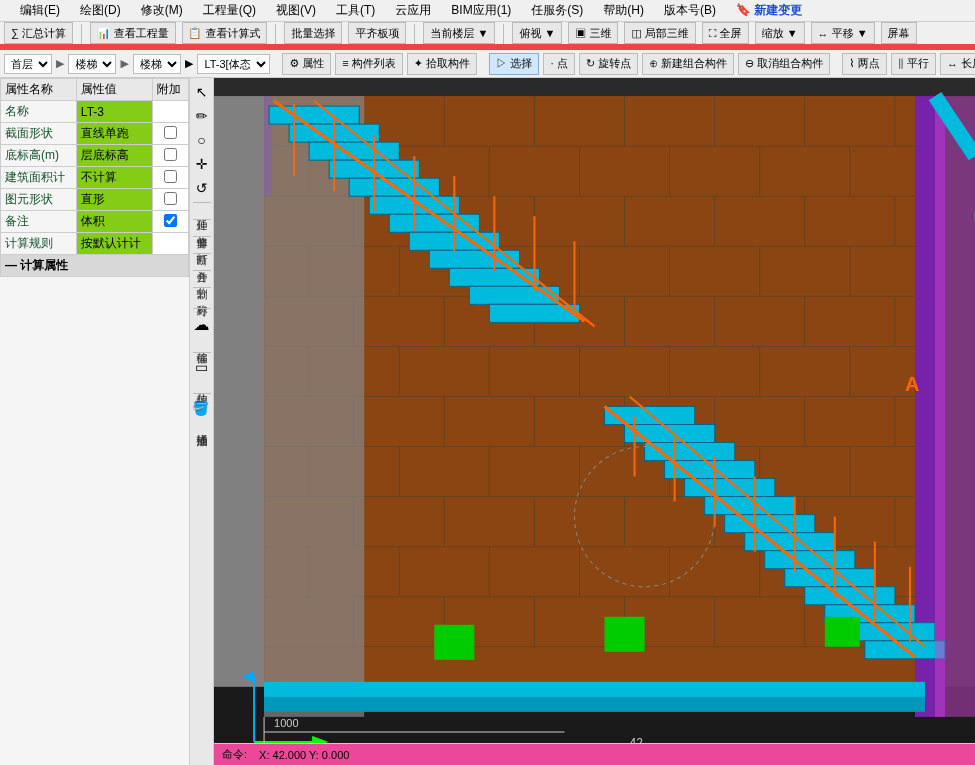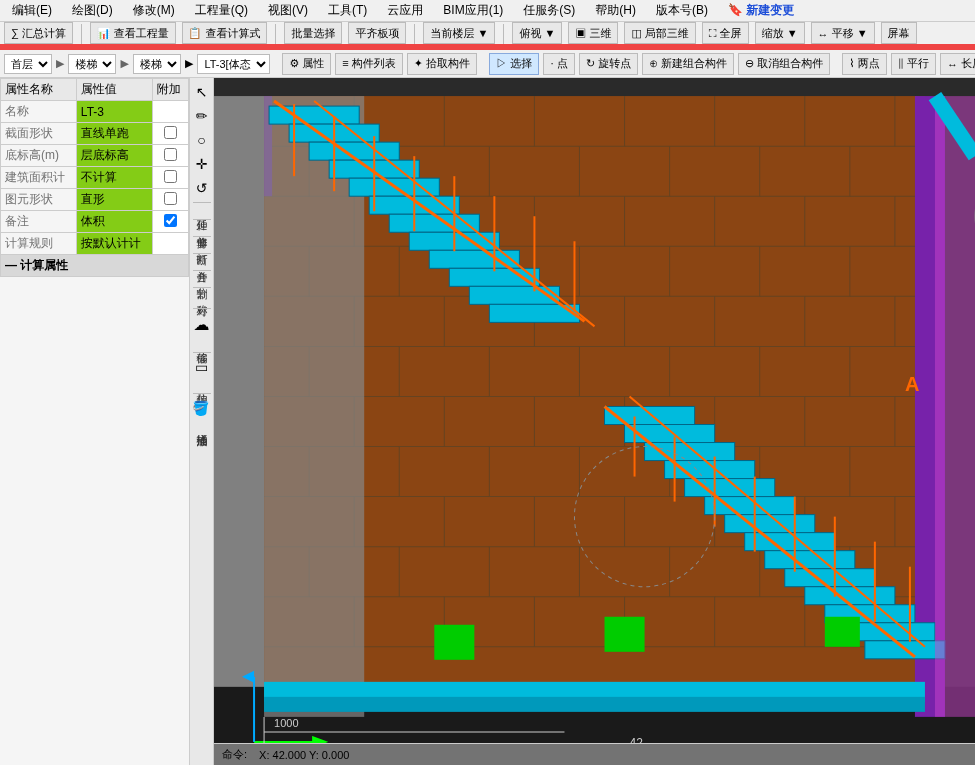--- a/index.html
+++ b/index.html
@@ -5,21 +5,21 @@
     * { margin: 0; padding: 0; box-sizing: border-box; }
     body { width: 975px; height: 765px; overflow: hidden; background: #1a1a2e; font-family: 'SimSun', 'Microsoft YaHei', sans-serif; font-size: 12px; color: #000; }
 
     
     .menu-bar {
       height: 22px;
       background: #f0f0f0;
       border-bottom: 1px solid #ccc;
       display: flex;
       align-items: center;
-      padding: 0 8px;
+      padding: 0 16px;
       gap: 12px;
       font-size: 12px;
     }
     .menu-item { cursor: pointer; padding: 0 4px; white-space: nowrap; }
 
     
     .toolbar1 {
       height: 28px;
       background: #f0f0f0;
       border-bottom: 6px solid #ef4444;
@@ -81,21 +81,21 @@
       background: #e8e8e8;
       border: 1px solid #ccc;
       padding: 2px 4px;
       text-align: left;
       font-weight: normal;
     }
     .prop-table td {
       border: 1px solid #ccc;
       padding: 2px 4px;
     }
-    .prop-table td.label { color: #737373; }
+    .prop-table td.label { color: #14532d; }
     .prop-table td.value { background: #84cc16; }
     .prop-table td.checkbox-cell { text-align: center; background: white; }
 
     
     .vertical-toolbar {
       width: 24px;
       background: #e8e8e8;
       border-right: 1px solid #ccc;
       display: flex;
       flex-direction: column;
@@ -491,19 +491,19 @@
       <circle cx="720" cy="700" r="25" fill="none" stroke="#888" stroke-width="1"></circle>
 
       <rect x="720" y="0" width="40" height="620" fill="#cc44cc" opacity="0.5"></rect>
 
       <line x1="720" y1="0" x2="760" y2="60" stroke="#00BBDD" stroke-width="15"></line>
 
       <circle cx="430" cy="420" r="70" fill="none" stroke="#888888" stroke-width="1" stroke-dasharray="4,4"></circle>
       <circle cx="810" cy="120" r="50" fill="none" stroke="#888888" stroke-width="1"></circle>
     </svg>
 
-    <div style="position:absolute;bottom:0;left:0;right:0;height:22px;background:#737373;border-top:1px solid #ccc;display:flex;align-items:center;padding:0 8px;font-size:11px;gap:12px;">
+    <div style="position:absolute;bottom:0;left:0;right:0;height:22px;background:#ec4899;border-top:1px solid #ccc;display:flex;align-items:center;padding:0 8px;font-size:11px;gap:12px;">
       <span>命令:</span>
       <span>X: 42.000  Y: 0.000</span>
     </div>
   </div>
 
 </div>
 
 </body></html>

